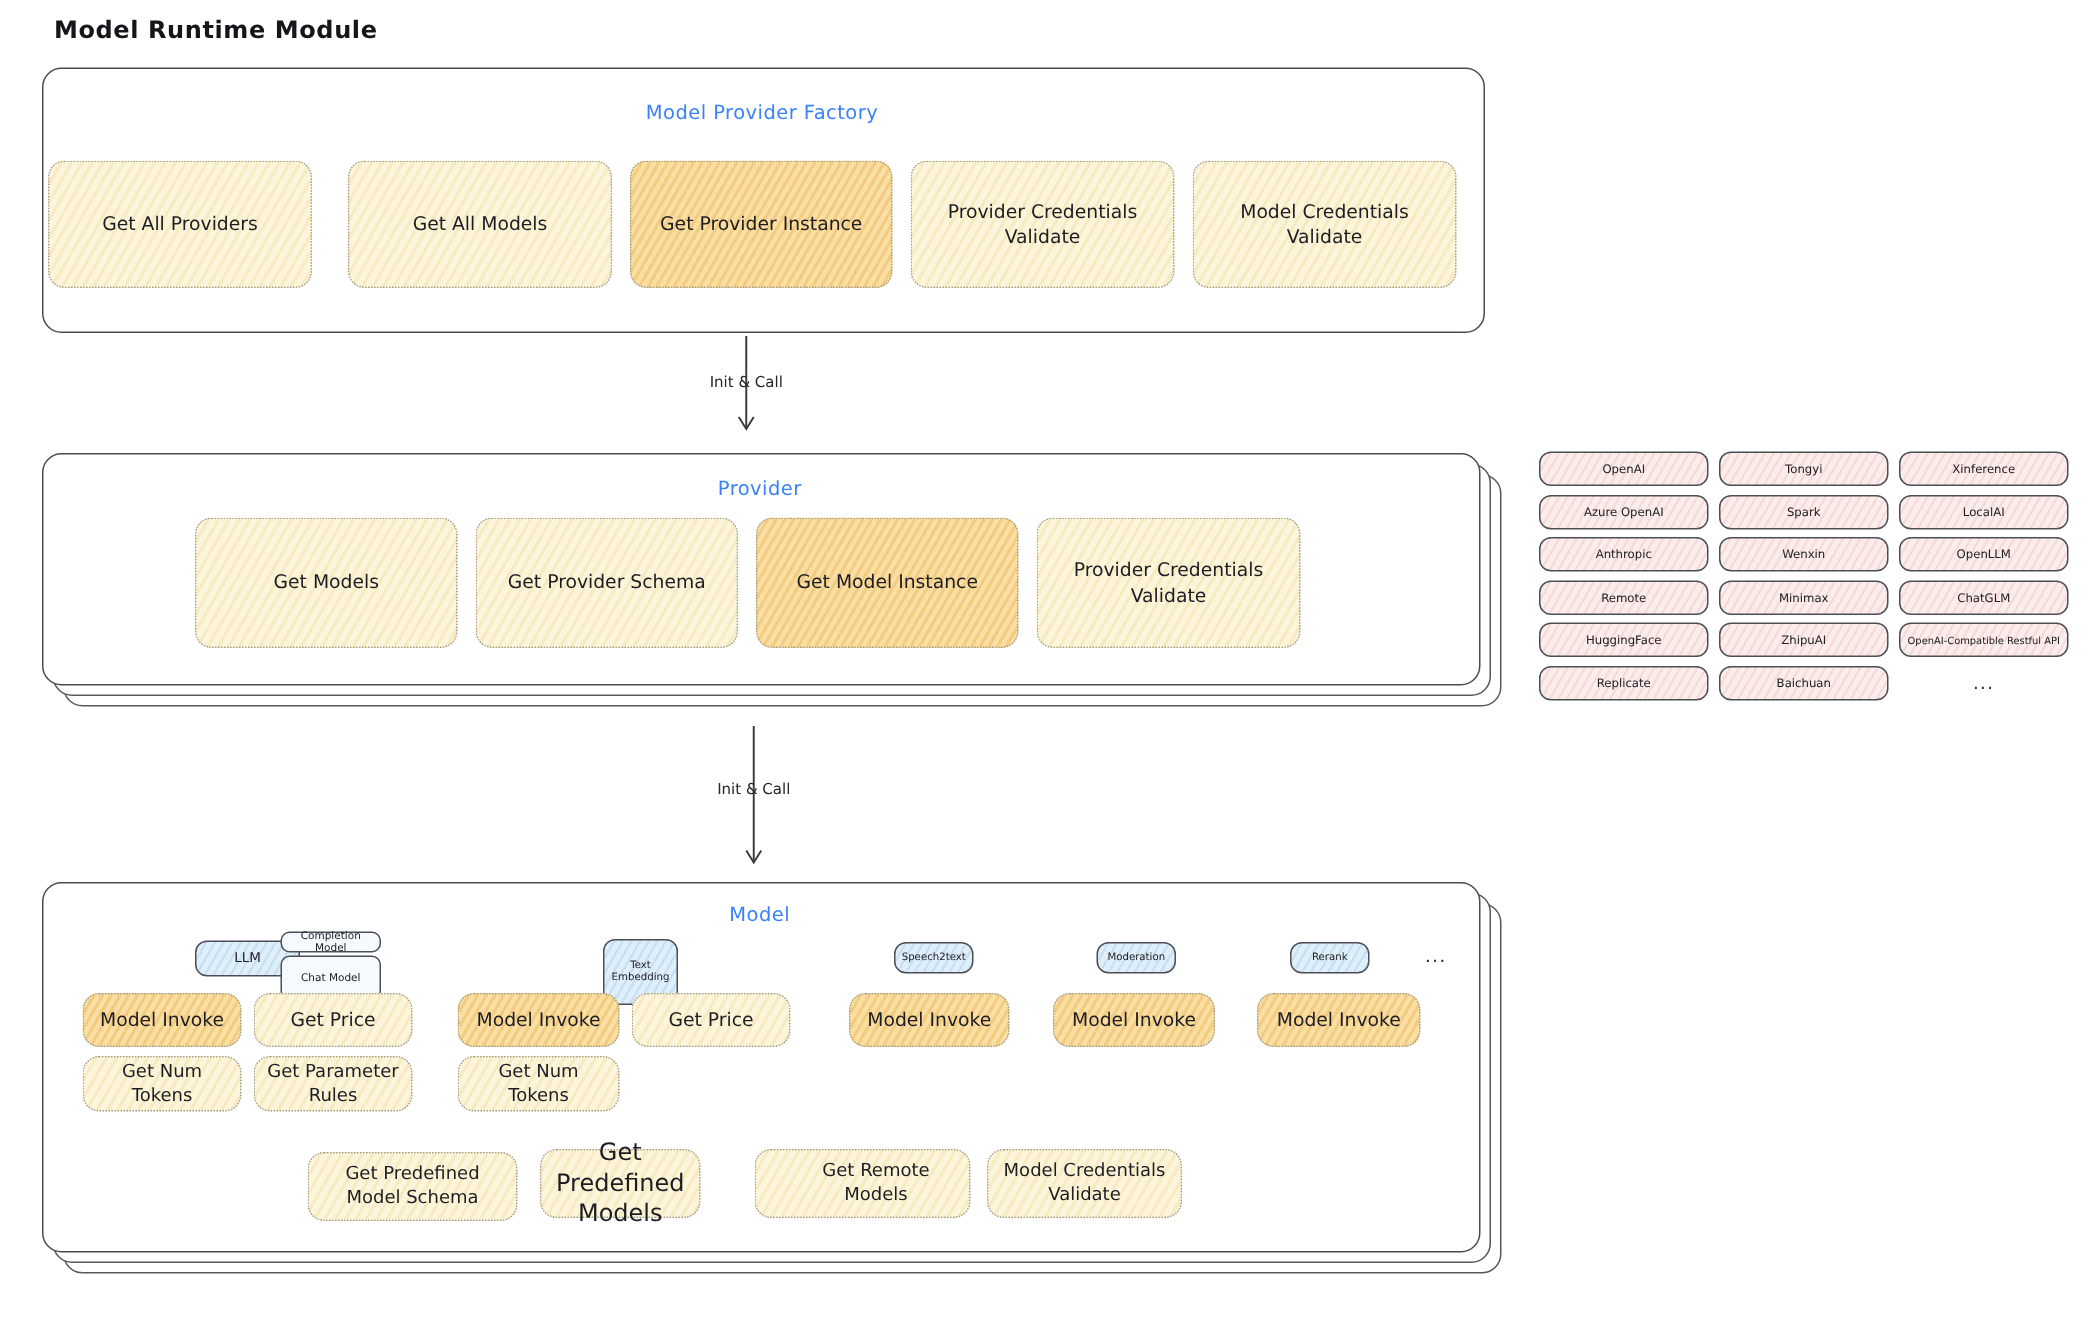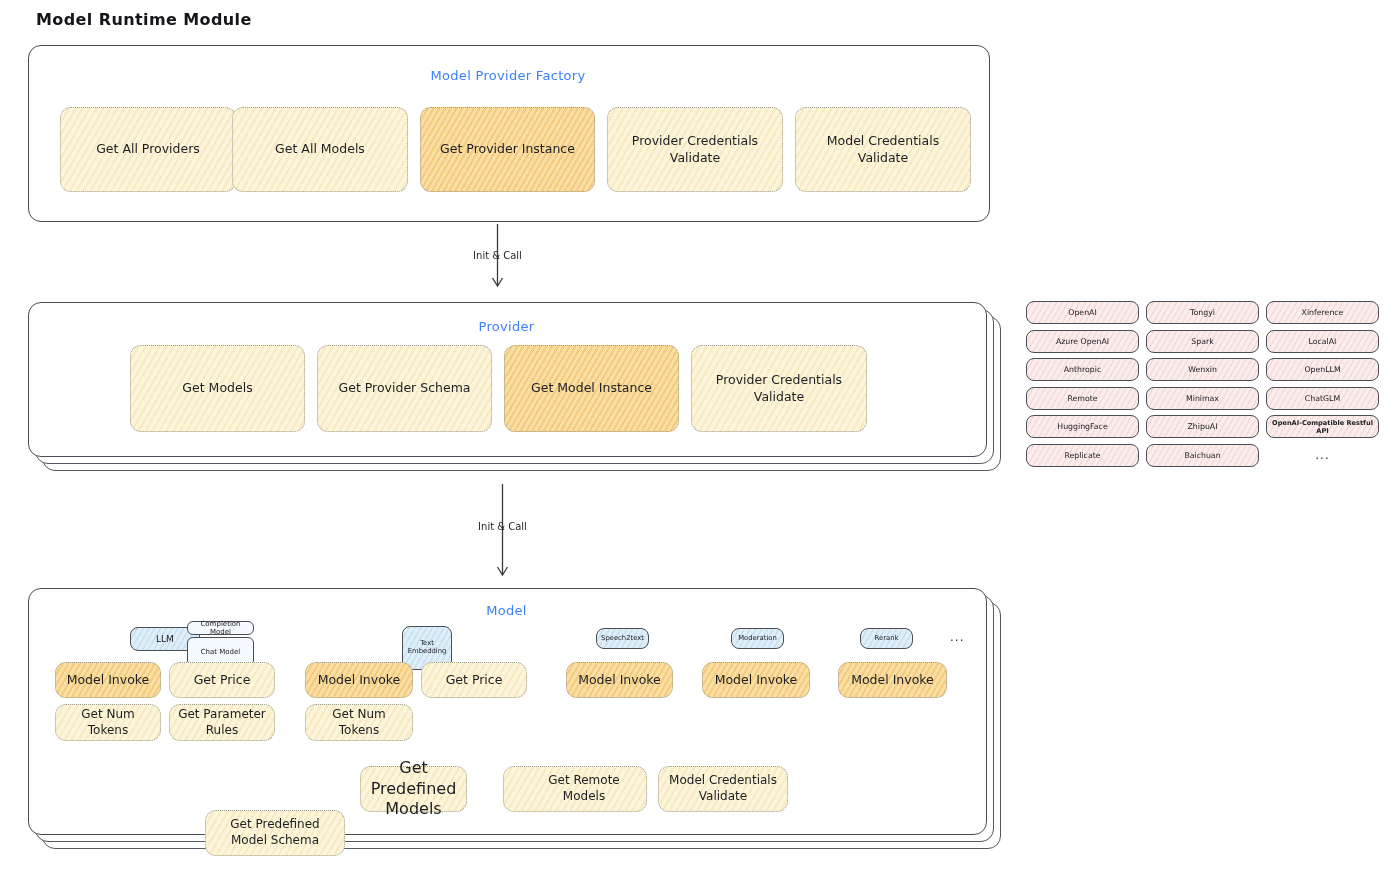--- a/index.html
+++ b/index.html
@@ -19,21 +19,21 @@
         background-image:repeating-linear-gradient(120deg, rgba(233,196,90,.22) 0px, rgba(233,196,90,.22) 2px, transparent 2px, transparent 6px);
         font-size:12.5px;line-height:1.3;color:#1d1d22;padding:2px 6px;}
   .ybox.hl{background-color:#F9DFA4;
         background-image:repeating-linear-gradient(120deg, rgba(234,158,48,.32) 0px, rgba(234,158,48,.32) 2px, transparent 2px, transparent 5px);}
 
   .grid{position:absolute;display:grid;grid-template-columns:113px 113px 113px;gap:5.5px 7px;grid-auto-rows:23px;}
   .chip{box-sizing:border-box;border:1.3px solid #4b4e55;border-radius:8px;
         background-color:#FBEDEC;
         background-image:repeating-linear-gradient(120deg, rgba(220,120,110,.16) 0px, rgba(220,120,110,.16) 1.5px, transparent 1.5px, transparent 5px);
         display:flex;align-items:center;justify-content:center;font-size:7.8px;color:#202025;text-align:center;padding:0 2px;}
-  .chip.small{font-size:6.6px;font-weight:bold;}
+  .chip.small{font-size:6.6px;}
   .more-cell{display:flex;align-items:center;justify-content:center;font-size:12px;letter-spacing:1px;color:#26262b;}
 
   .bluetag{position:absolute;box-sizing:border-box;border:1.3px solid #4b4e55;border-radius:8px;
         background-color:#DFEFFA;
         background-image:repeating-linear-gradient(120deg, rgba(110,160,210,.20) 0px, rgba(110,160,210,.20) 1.5px, transparent 1.5px, transparent 5px);
         display:flex;align-items:center;justify-content:center;font-size:8.5px;color:#202025;text-align:center;line-height:1.15;padding:1px 3px;}
   .bluetag.mini{background-color:#F4FAFE;background-image:none;font-size:7px;border-radius:6px;border-width:1.1px;}
   .bluetag.tiny{font-size:6.8px;}
 
   .arrow-label{position:absolute;font-size:10px;text-align:center;color:#26262b;}
@@ -43,21 +43,21 @@
 </head>
 <body>
 
 <div id="canvas">
 
   <div class="page-title" style="left:36px;top:10px;">Model Runtime Module</div>
 
   <div class="bigbox" style="left:28px;top:45px;width:960px;height:175px;"></div>
   <div class="boxtitle" style="left:28px;top:68px;width:960px;">Model Provider Factory</div>
 
-  <div class="ybox" style="left:60px;top:107px;width:176px;height:85px;">Get All Providers</div>
+  <div class="ybox" style="left:32px;top:107px;width:176px;height:85px;">Get All Providers</div>
   <div class="ybox" style="left:232px;top:107px;width:176px;height:85px;">Get All Models</div>
   <div class="ybox hl" style="left:420px;top:107px;width:175px;height:85px;">Get Provider Instance</div>
   <div class="ybox" style="left:607px;top:107px;width:176px;height:85px;">Provider Credentials Validate</div>
   <div class="ybox" style="left:795px;top:107px;width:176px;height:85px;">Model Credentials Validate</div>
 
   <svg class="arrow" style="left:490px;top:224px;" width="15" height="70">
     <line x1="7.5" y1="0" x2="7.5" y2="62" stroke="#3a3a40" stroke-width="1.3"></line>
     <polyline points="2.5,54 7.5,62 12.5,54" fill="none" stroke="#3a3a40" stroke-width="1.3"></polyline>
   </svg>
   <div class="arrow-label" style="left:450px;top:250px;width:95px;">Init &amp; Call</div>
@@ -118,18 +118,18 @@
   <div class="ybox hl" style="left:305px;top:662px;width:108px;height:36px;">Model Invoke</div>
   <div class="ybox" style="left:421px;top:662px;width:106px;height:36px;">Get Price</div>
   <div class="ybox hl" style="left:566px;top:662px;width:107px;height:36px;">Model Invoke</div>
   <div class="ybox hl" style="left:702px;top:662px;width:108px;height:36px;">Model Invoke</div>
   <div class="ybox hl" style="left:838px;top:662px;width:109px;height:36px;">Model Invoke</div>
 
   <div class="ybox" style="left:55px;top:704px;width:106px;height:37px;font-size:12px;">Get Num Tokens</div>
   <div class="ybox" style="left:169px;top:704px;width:106px;height:37px;font-size:12px;">Get Parameter Rules</div>
   <div class="ybox" style="left:305px;top:704px;width:108px;height:37px;font-size:12px;">Get Num Tokens</div>
 
-  <div class="ybox" style="left:205px;top:810px;width:140px;height:46px;font-size:12px;">Get Predefined Model Schema</div>
+  <div class="ybox" style="left:205px;top:768px;width:140px;height:46px;font-size:12px;">Get Predefined Model Schema</div>
   <div class="ybox" style="left:360px;top:766px;width:107px;height:46px;font-size:16px;">Get Predefined Models</div>
   <div class="ybox" style="left:503px;top:766px;width:144px;height:46px;font-size:12px;padding-left:24px;">Get Remote Models</div>
   <div class="ybox" style="left:658px;top:766px;width:130px;height:46px;font-size:12px;">Model Credentials Validate</div>
 
 </div>
 
 </body></html>

